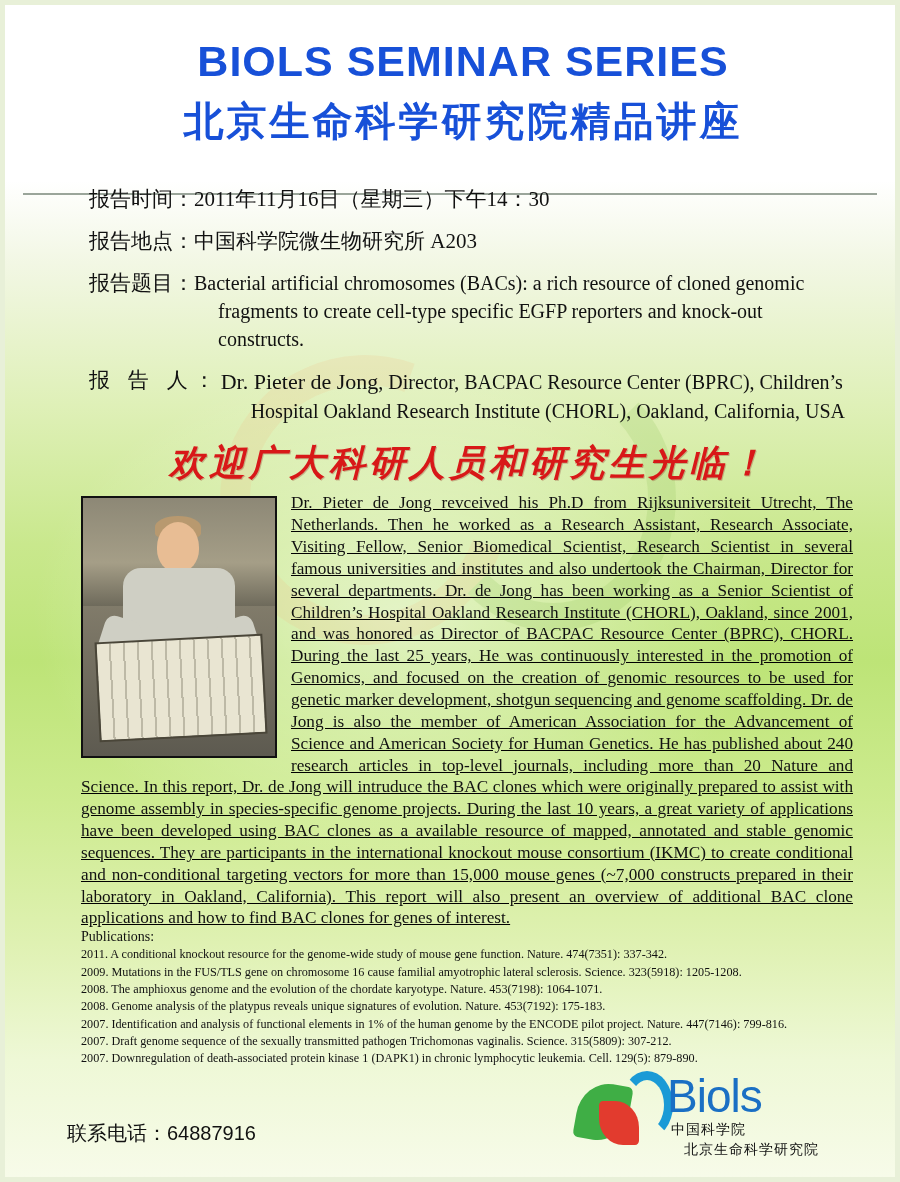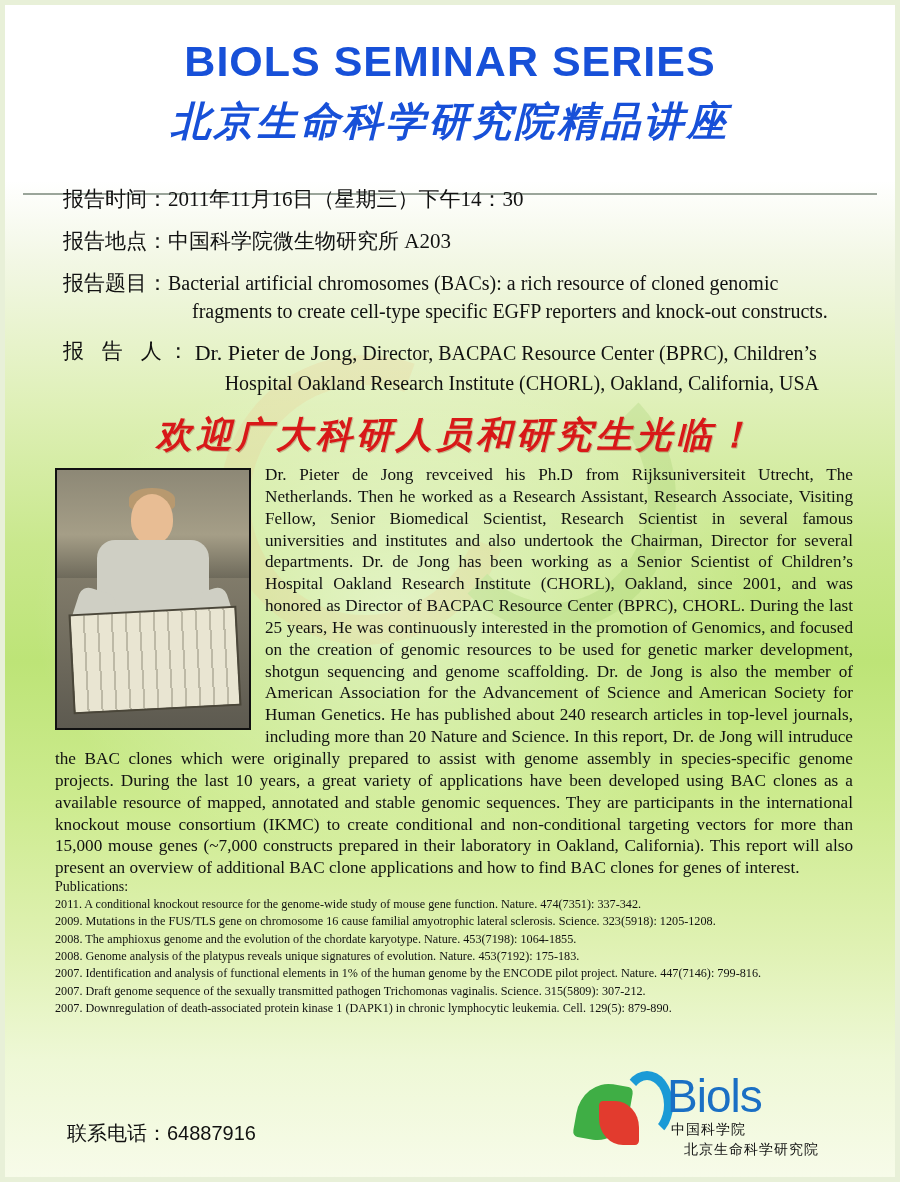--- a/index.html
+++ b/index.html
@@ -15,20 +15,21 @@
   }
   .poster {
     position: relative;
     width: 900px;
     height: 1182px;
     box-sizing: border-box;
     border: 5px solid #e8f0d8;
     background:
       radial-gradient(ellipse 520px 360px at 44% 52%, rgba(255,255,255,0.55) 0%, rgba(255,255,255,0.0) 70%),
       linear-gradient(180deg, #ffffff 0%, #ffffff 15%, #f2f7e4 22%, #dff0b8 34%, #c9e88d 46%, #bde477 56%, #cdeb8f 68%, #dff1b2 80%, #eef8d6 90%, #f7fbe9 100%);
+    padding-left: 26px;
   }
   .header {
     position: relative;
     padding-top: 34px;
     text-align: center;
     background: #ffffff;
     height: 152px;
     box-sizing: border-box;
   }
   .title-en {
@@ -40,21 +41,20 @@
     line-height: 1.05;
     margin: 0;
   }
   .title-cn {
     color: #1750d8;
     font-family: "Liberation Sans", sans-serif;
     font-weight: bold;
     font-size: 40px;
     letter-spacing: 3px;
     margin: 10px 0 0 0;
-    font-style: italic;
   }
   .rule {
     position: absolute;
     left: 18px;
     right: 18px;
     top: 188px;
     height: 2px;
     background: #9aa59a;
   }
   .watermark {
@@ -135,20 +135,21 @@
     font-family: "Liberation Sans", sans-serif;
     font-weight: bold;
     font-style: italic;
     font-size: 36px;
     letter-spacing: 4px;
     text-shadow: 1px 1px 0 rgba(120,0,0,0.25);
   }
   .bio-wrap {
     position: relative;
     padding: 0 42px 0 50px;
+    text-decoration: underline;
   }
   .photo {
     float: left;
     width: 192px;
     height: 258px;
     margin: 4px 14px 6px 0;
     border: 2px solid #111;
     background: linear-gradient(180deg, #6f6a5c 0%, #857f6d 35%, #5d5a50 100%);
     position: relative;
     overflow: hidden;
@@ -359,21 +360,21 @@
       <div class="arm-r"></div>
       <div class="tray"></div>
     </div>
     <div class="bio-text">Dr. Pieter de Jong revceived his Ph.D from Rijksuniversiteit Utrecht, The Netherlands. Then he worked as a Research Assistant, Research Associate, Visiting Fellow, Senior Biomedical Scientist, Research Scientist in several famous universities and institutes and also undertook the Chairman, Director for several departments. Dr. de Jong has been working as a Senior Scientist of Children’s Hospital Oakland Research Institute (CHORL), Oakland, since 2001, and was honored as Director of BACPAC Resource Center (BPRC), CHORL. During the last 25 years, He was continuously interested in the promotion of Genomics, and focused on the creation of genomic resources to be used for genetic marker development, shotgun sequencing and genome scaffolding. Dr. de Jong is also the member of American Association for the Advancement of Science and American Society for Human Genetics. He has published about 240 research articles in top-level journals, including more than 20 Nature and Science. In this report, Dr. de Jong will intruduce the BAC clones which were originally prepared to assist with genome assembly in species-specific genome projects.  During the last 10 years, a great variety of applications have been developed using BAC clones as a available resource of mapped, annotated and stable genomic sequences. They are participants in the international knockout mouse consortium (IKMC) to create conditional and non-conditional targeting vectors for more than 15,000 mouse genes (~7,000 constructs prepared in their laboratory in Oakland, California). This report will also present an overview of additional BAC clone applications and how to find BAC clones for genes of interest.</div>
   </div>
 
   <div class="pubs-title">Publications:</div>
   <div class="pubs">
     <div class="pub">2011. A conditional knockout resource for the genome-wide study of mouse gene function. Nature. 474(7351): 337-342.</div>
     <div class="pub">2009. Mutations in the FUS/TLS gene on chromosome 16 cause familial amyotrophic lateral sclerosis. Science. 323(5918): 1205-1208.</div>
-    <div class="pub">2008. The amphioxus genome and the evolution of the chordate karyotype. Nature. 453(7198): 1064-1855.</div>
+    <div class="pub">2008. The amphioxus genome and the evolution of the chordate karyotype. Nature. 453(7198): 1064-1071.</div>
     <div class="pub">2008. Genome analysis of the platypus reveals unique signatures of evolution. Nature. 453(7192): 175-183.</div>
     <div class="pub">2007. Identification and analysis of functional elements in 1% of the human genome by the ENCODE pilot project. Nature. 447(7146): 799-816.</div>
     <div class="pub">2007. Draft genome sequence of the sexually transmitted pathogen Trichomonas vaginalis. Science. 315(5809): 307-212.</div>
     <div class="pub">2007. Downregulation of death-associated protein kinase 1 (DAPK1) in chronic lymphocytic leukemia. Cell. 129(5): 879-890.</div>
   </div>
 
   <div class="footer">
     <div class="contact">联系电话：64887916</div>
     <div class="logo">
       <div class="mark">

